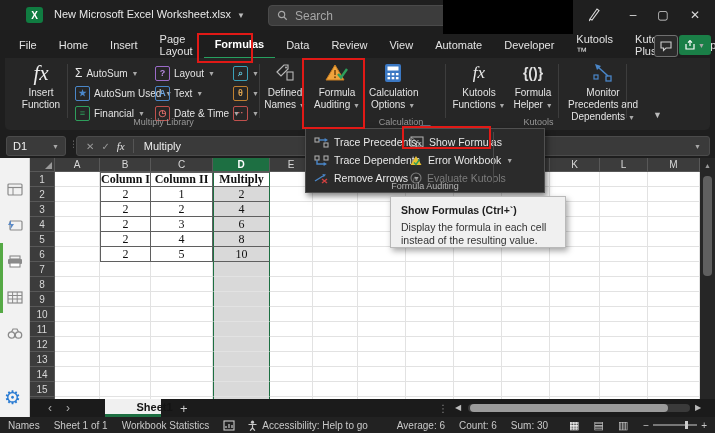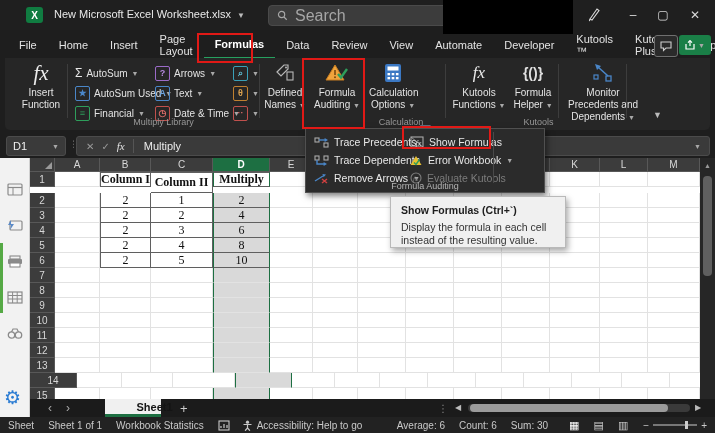--- a/index.html
+++ b/index.html
@@ -7,21 +7,21 @@
        font-family:"Liberation Sans",sans-serif;-webkit-font-smoothing:antialiased;}
   .abs{position:absolute;}
   
   .titlebar{left:0;top:0;width:715px;height:30px;background:#1f1f1f;}
   .xl-logo{left:26px;top:7px;width:17px;height:16px;background:#107c41;border-radius:3px;
            color:#fff;font-size:10px;font-weight:bold;display:flex;align-items:center;justify-content:center;}
   .doc-title{left:54px;top:8px;font-size:11px;color:#e8e8e8;}
   .title-chev{font-size:8px;color:#bbb;margin-left:6px;}
   .searchbox{left:268px;top:5px;width:190px;height:21px;background:#3c3c3c;border:1px solid #4a4a4a;
              border-radius:4px;display:flex;align-items:center;padding-left:8px;box-sizing:border-box;}
-  .searchbox span{color:#a6a6a6;font-size:16px;margin-left:7px;}
+  .searchbox span{color:#a6a6a6;font-size:12px;margin-left:7px;}
   .redact{left:443px;top:0;width:130px;height:34px;background:#000;z-index:40;}
   .winbtn{top:0;width:30px;height:30px;display:flex;align-items:center;justify-content:center;color:#d8d8d8;font-size:12px;}
   
   .tabstrip{left:8px;top:32px;height:26px;display:flex;align-items:center;}
   .rtab{padding:0 11px;font-size:11px;color:#e3e3e3;height:26px;display:flex;align-items:center;}
   .rtab.active{color:#fff;font-weight:bold;border-bottom:2px solid #26a05f;}
   .iconbtn{top:35px;height:20px;border:1px solid #6f6f6f;border-radius:3px;background:#2a2a2a;
            display:flex;align-items:center;justify-content:center;}
   .sharebtn{left:679px;top:35px;width:32px;height:20px;background:#1a7f47;border-radius:3px;
             display:flex;align-items:center;justify-content:center;gap:3px;color:#fff;}
@@ -169,21 +169,21 @@
       <span>AutoSum Used</span>
       <span class="chev">▼</span>
     </div>
     <div class="libbtn" style="left:70px;top:46px;">
       <span class="mini" style="border:1px solid #2e9e5b;color:#2e9e5b;">≡</span>
       <span>Financial</span>
       <span class="chev">▼</span>
     </div>
     <div class="libbtn" style="left:150px;top:6px;">
       <span class="mini" style="border:1px solid #9b6bc8;color:#b68ae0;">?</span>
-      <span>Arrows</span>
+      <span>Layout</span>
       <span class="chev">▼</span>
     </div>
     <div class="libbtn" style="left:150px;top:26px;">
       <span class="mini" style="border:1px solid #4a86c8;color:#6da4e0;">A</span>
       <span>Text</span>
       <span class="chev">▼</span>
     </div>
     <div class="libbtn" style="left:150px;top:46px;">
       <span class="mini" style="border:1px solid #c0504d;color:#d86a67;">◷</span>
       <span>Date &amp; Time</span>
@@ -367,21 +367,21 @@
         <div class="hcell" style="width: 48px; height: 14px;">I</div>
         <div class="hcell" style="width: 48px; height: 14px;">J</div>
         <div class="hcell" style="width: 50px; height: 14px;">K</div>
         <div class="hcell" style="width: 48px; height: 14px;">L</div>
         <div class="hcell" style="width: 52px; height: 14px;">M</div>
       </div>
       <div class="grow">
         <div class="hcell" style="width: 25px; height: 15px;">1</div>
         <div class="cell" style="width: 45px; height: 15px;"></div>
         <div class="cell tcell tleft ttop thead" style="width: 51px; height: 15px;">Column I</div>
-        <div class="cell tcell ttop thead" style="width: 62px; height: 21px;">Column II</div>
+        <div class="cell tcell ttop thead" style="width: 62px; height: 15px;">Column II</div>
         <div class="cell tcell ttop thead selcol activecell" style="width: 57px; height: 15px;">Multiply</div>
         <div class="cell" style="width: 43px; height: 15px;"></div>
         <div class="cell" style="width: 45px; height: 15px;"></div>
         <div class="cell" style="width: 48px; height: 15px;"></div>
         <div class="cell" style="width: 48px; height: 15px;"></div>
         <div class="cell" style="width: 48px; height: 15px;"></div>
         <div class="cell" style="width: 48px; height: 15px;"></div>
         <div class="cell" style="width: 50px; height: 15px;"></div>
         <div class="cell" style="width: 48px; height: 15px;"></div>
         <div class="cell" style="width: 52px; height: 15px;"></div>
@@ -572,21 +572,21 @@
         <div class="cell" style="width: 45px; height: 15px;"></div>
         <div class="cell" style="width: 48px; height: 15px;"></div>
         <div class="cell" style="width: 48px; height: 15px;"></div>
         <div class="cell" style="width: 48px; height: 15px;"></div>
         <div class="cell" style="width: 48px; height: 15px;"></div>
         <div class="cell" style="width: 50px; height: 15px;"></div>
         <div class="cell" style="width: 48px; height: 15px;"></div>
         <div class="cell" style="width: 52px; height: 15px;"></div>
       </div>
       <div class="grow">
-        <div class="hcell" style="width: 47px; height: 15px;">14</div>
+        <div class="hcell" style="width: 25px; height: 15px;">14</div>
         <div class="cell" style="width: 45px; height: 15px;"></div>
         <div class="cell" style="width: 51px; height: 15px;"></div>
         <div class="cell" style="width: 62px; height: 15px;"></div>
         <div class="cell selcol" style="width: 57px; height: 15px;"></div>
         <div class="cell" style="width: 43px; height: 15px;"></div>
         <div class="cell" style="width: 45px; height: 15px;"></div>
         <div class="cell" style="width: 48px; height: 15px;"></div>
         <div class="cell" style="width: 48px; height: 15px;"></div>
         <div class="cell" style="width: 48px; height: 15px;"></div>
         <div class="cell" style="width: 48px; height: 15px;"></div>
@@ -707,21 +707,21 @@
     <span style="position:absolute;left:150px;color:#ccc;font-size:13px;">+</span>
     <span style="position:absolute;left:408px;color:#888;font-size:10px;">⋮</span>
     <span style="position:absolute;left:425px;top:4px;color:#bbb;font-size:8px;">◀</span>
     <div class="hscroll">
       <div class="hthumb"></div>
     </div>
     <span style="position:absolute;left:665px;top:4px;color:#bbb;font-size:8px;">▶</span>
   </div>
 
   <div class="abs statusbar">
-    <span class="sitem" style="margin-left:8px;">Sheet</span>
+    <span class="sitem" style="margin-left:8px;">Names</span>
     <span class="sitem">Sheet 1 of 1</span>
     <span class="sitem">Workbook Statistics</span>
     <svg width="12" height="11" viewBox="0 0 12 11" style="margin-right:12px;">
         <rect x="1" y="1" width="10" height="9" fill="none" stroke="#c9c9c9" stroke-width="1.1"></rect>
         <path d="M3 8 v-2 M6 8 v-4 M9 8 v-3" stroke="#c9c9c9" stroke-width="1.2"></path>
       </svg>
     <svg width="11" height="11" viewBox="0 0 11 11" style="margin-right:4px;">
         <circle cx="5.5" cy="2.2" r="1.6" fill="#c9c9c9"></circle>
         <path d="M1.5 4.5 h8 M5.5 4.5 v3.5 M5.5 8 l-2.4 2.7 M5.5 8 l2.4 2.7" stroke="#c9c9c9" stroke-width="1.2" fill="none"></path>
       </svg>

